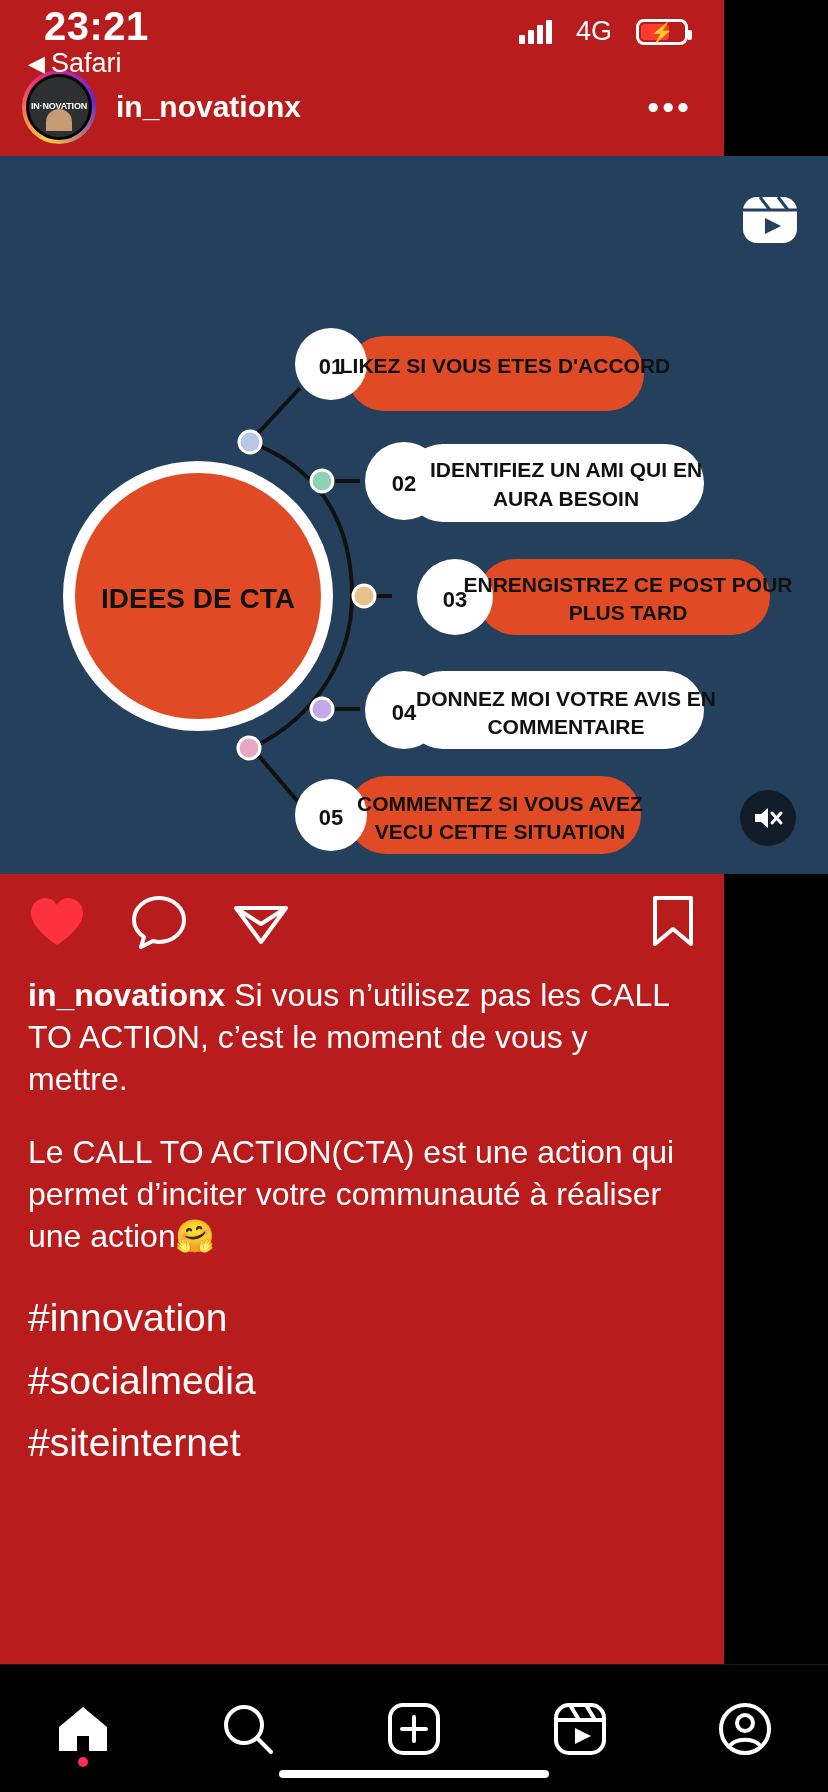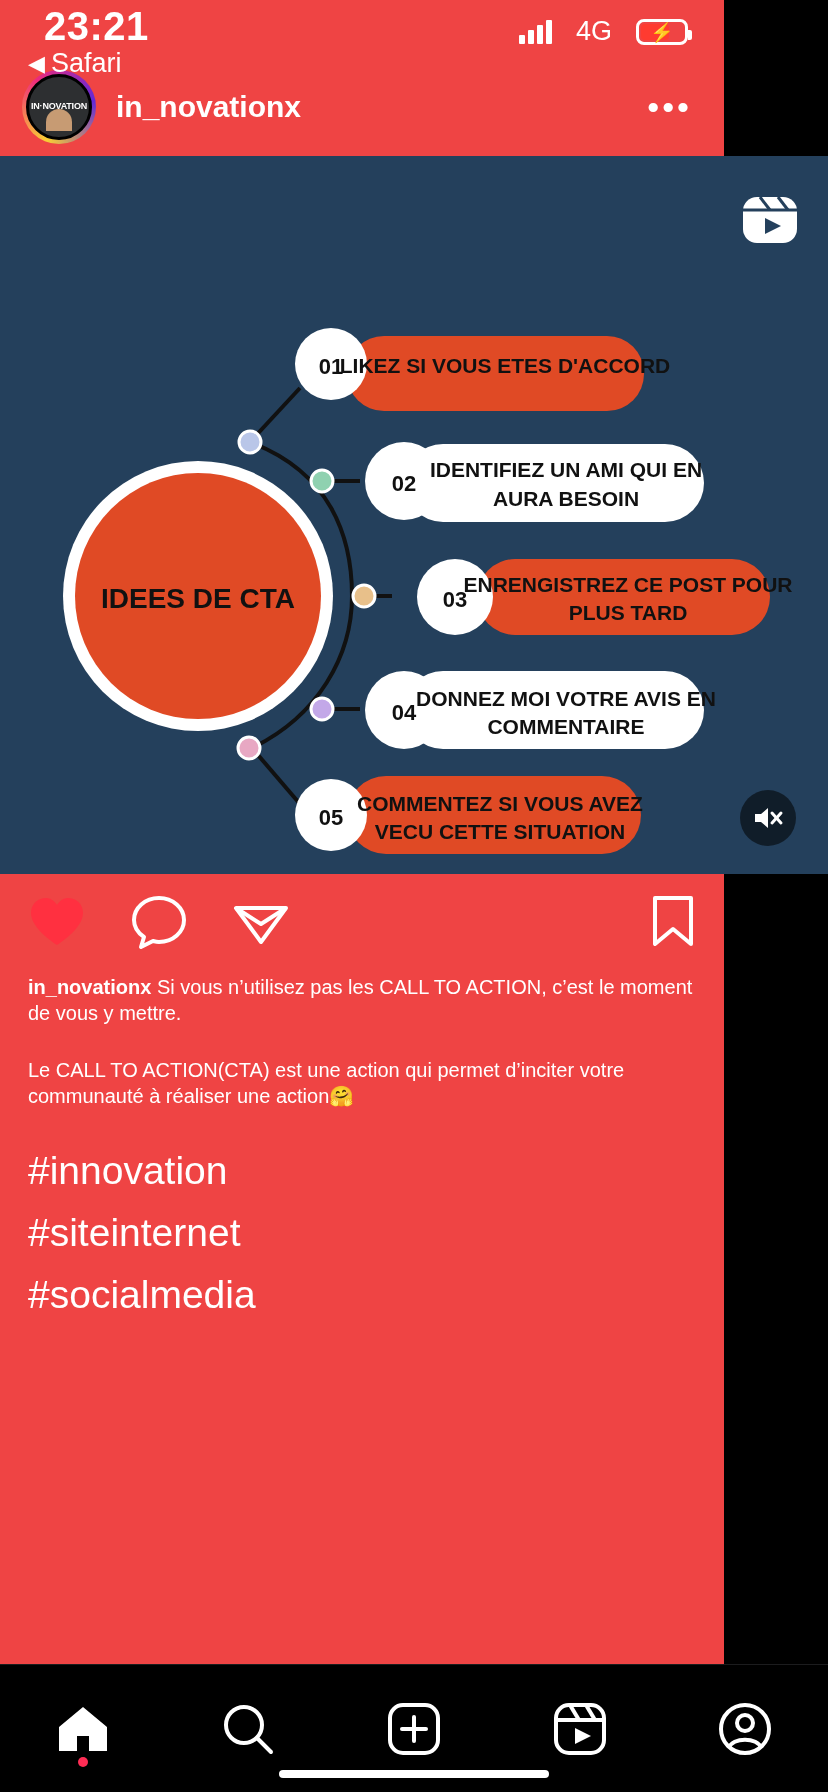--- a/index.html
+++ b/index.html
@@ -2,21 +2,21 @@
 <html><head>
 <meta charset="utf-8">
 <style>
   * { box-sizing: border-box; margin: 0; padding: 0; }
   html, body {
     width: 828px; height: 1792px;
     background: #000;
     font-family: "Liberation Sans", sans-serif;
     overflow: hidden;
   }
-  #app { position: relative; width: 724px; height: 1792px; background: #ef4444; color: #fff; }
+  #app { position: relative; width: 724px; height: 1792px; background: #b91c1c; color: #fff; }
 
   
   .statusbar {
     position: relative; height: 58px; width: 100%;
   }
   .status-time {
     position: absolute; left: 44px; top: 4px;
     font-size: 40px; font-weight: 600; letter-spacing: 0.5px;
   }
   .status-right {
@@ -109,21 +109,21 @@
   .actions {
     height: 100px; display:flex; align-items:center; padding: 0 28px; gap: 44px;
     position: relative;
   }
   .actions .spacer { flex:1; }
 
   
   .caption-wrap { padding: 0 28px; }
   .likes { font-size: 29px; font-weight: 700; margin-bottom: 14px; }
   .caption {
-    font-size: 20px; line-height: 1.32; color:#fff; white-space: pre-wrap;
+    font-size: 32px; line-height: 1.32; color:#fff; white-space: pre-wrap;
     word-wrap: break-word;
   }
   .caption b { font-weight: 700; }
   .tags { margin-top: 30px; font-size: 39px; line-height: 1.6; }
   .tags div { }
   .tag-cut { height: 14px; overflow: hidden; }
 
   
   .tabbar {
     position:absolute; left:0; bottom: 0; width: 828px; height: 128px;
@@ -272,22 +272,22 @@
         <polygon points="5,4 41,4 41,50 23,35 5,50" fill="none" stroke="#fff" stroke-width="4" stroke-linejoin="round"></polygon>
       </svg>
     </div>
   </div>
 
   <div class="caption-wrap">
     <div class="caption"><b>in_novationx</b><span> Si vous n’utilisez pas les CALL TO ACTION, c’est le moment de vous y mettre.</span></div>
     <div class="caption" style="margin-top:30px;">Le CALL TO ACTION(CTA) est une action qui permet d’inciter votre communauté à réaliser une action🤗</div>
     <div class="tags">
       <div>#innovation</div>
+      <div>#socialmedia</div>
       <div>#siteinternet</div>
-      <div>#socialmedia</div>
       <div class="tag-cut">#</div>
     </div>
   </div>
 
   <div class="tabbar">
     <div class="tab">
       <svg width="56" height="52" viewBox="0 0 56 52">
         <path d="M28 4 L52 24 L52 48 L34 48 L34 33 L22 33 L22 48 L4 48 L4 24 Z" fill="#fff"></path>
       </svg>
       <span class="tab-dot"></span>

